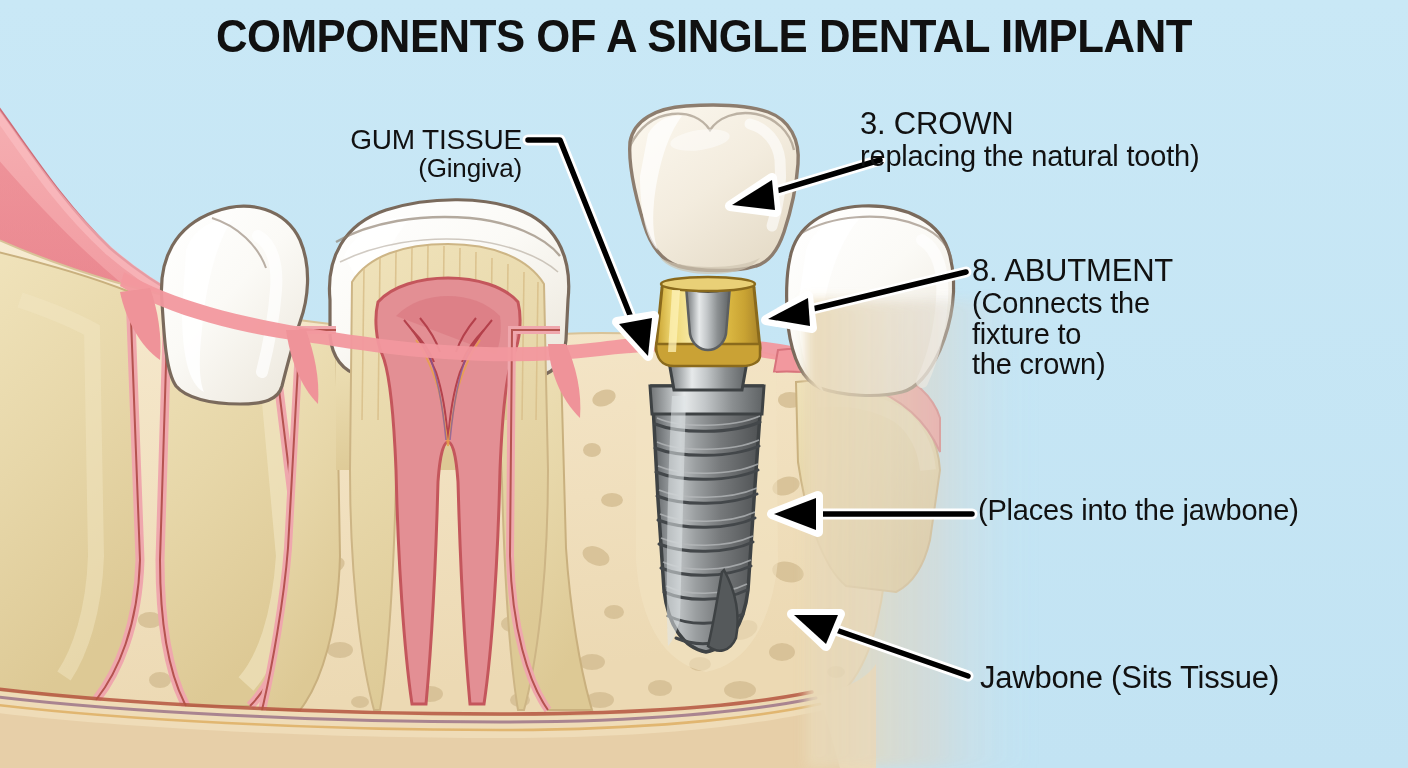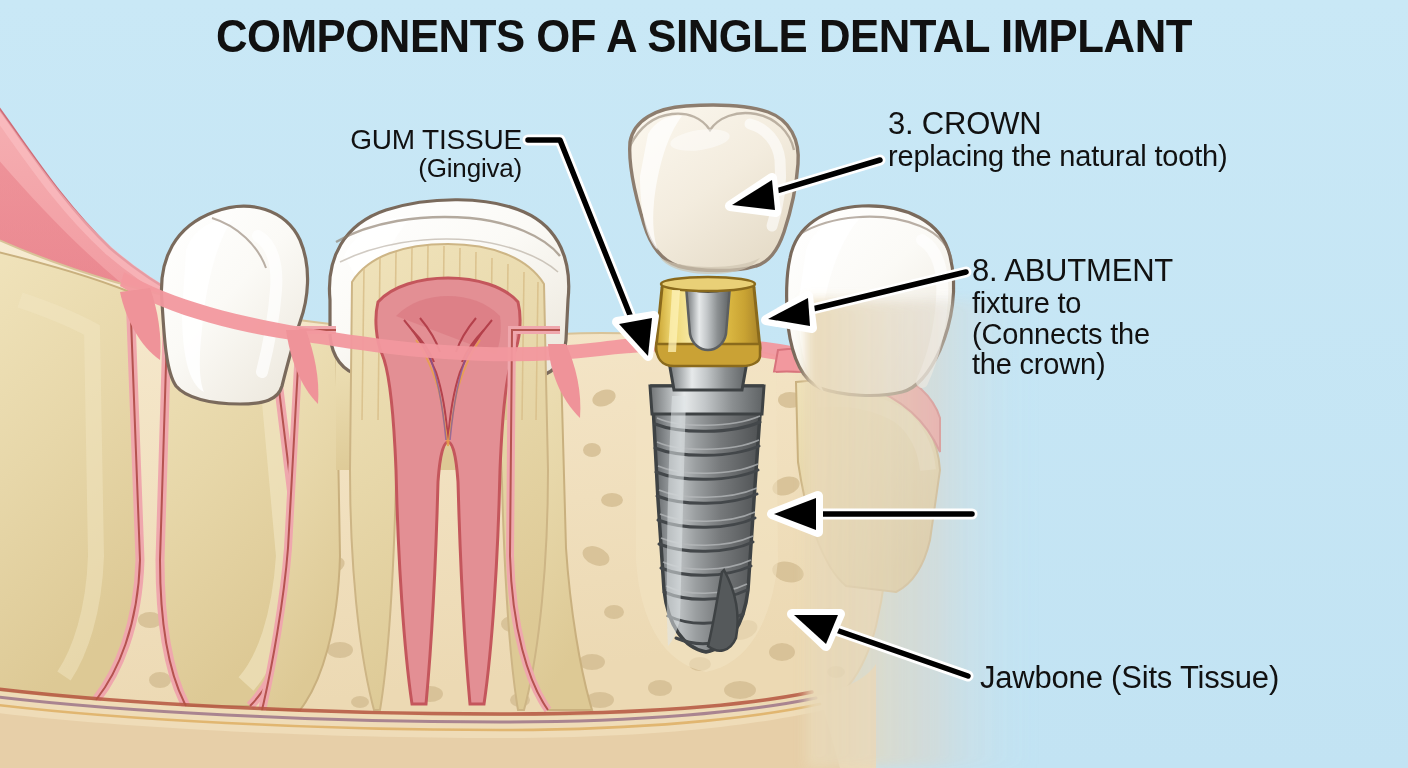--- a/index.html
+++ b/index.html
@@ -19,21 +19,21 @@
     position:absolute;left:0;top:8px;width:1408px;text-align:center;
     font-weight:bold;font-size:47px;letter-spacing:-0.5px;
     color:#111;
     transform:scaleX(0.93);transform-origin:50% 50%;
   }
 
   #lbl-gum{left:322px;top:125px;text-align:right;width:200px;}
   #lbl-gum .hd{font-size:28px;}
   #lbl-gum .sb{font-size:26px;}
 
-  #lbl-crown{left:888px;top:108px;}
+  #lbl-crown{left:860px;top:108px;}
   #lbl-crown .hd{font-size:31px;}
   #lbl-crown .sb{font-size:29px;}
 
   #lbl-abut{left:972px;top:255px;}
   #lbl-abut .hd{font-size:31px;}
   #lbl-abut .sb{font-size:29px;}
 
   #lbl-fix{left:978px;top:495px;}
   #lbl-fix .hd{font-size:31px;}
   #lbl-fix .sb{font-size:29px;}
@@ -470,25 +470,26 @@
     <div class="sb">(Gingiva)</div>
   </div>
 
   <div class="lbl" id="lbl-crown">
     <div class="hd">3. CROWN</div>
     <div class="sb">replacing the natural tooth)</div>
   </div>
 
   <div class="lbl" id="lbl-abut">
     <div class="hd">8. ABUTMENT</div>
+    <div class="sb">(Connects the</div>
     <div class="sb">fixture to</div>
-    <div class="sb">(Connects the</div>
     <div class="sb">the crown)</div>
   </div>
 
   <div class="lbl" id="lbl-fix">
+    <div class="sb">(Places into the jawbone)</div>
   </div>
 
   <div class="lbl" id="lbl-jaw">
     <div class="hd">Jawbone (Sits Tissue)</div>
   </div>
 
 </div>
 
 </body></html>

